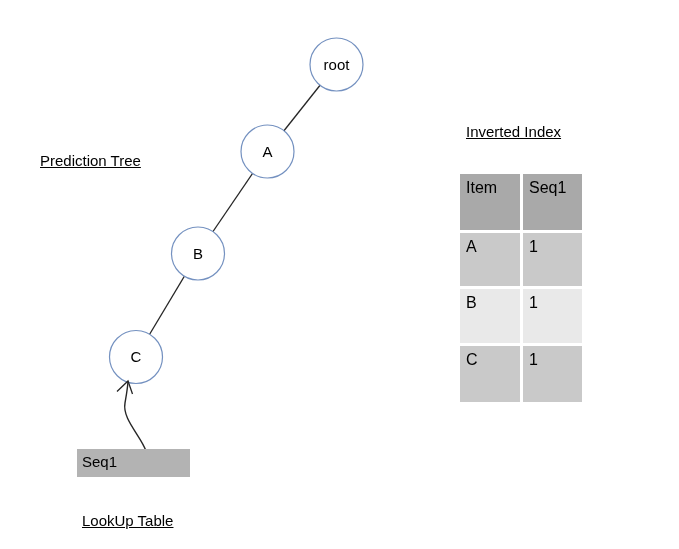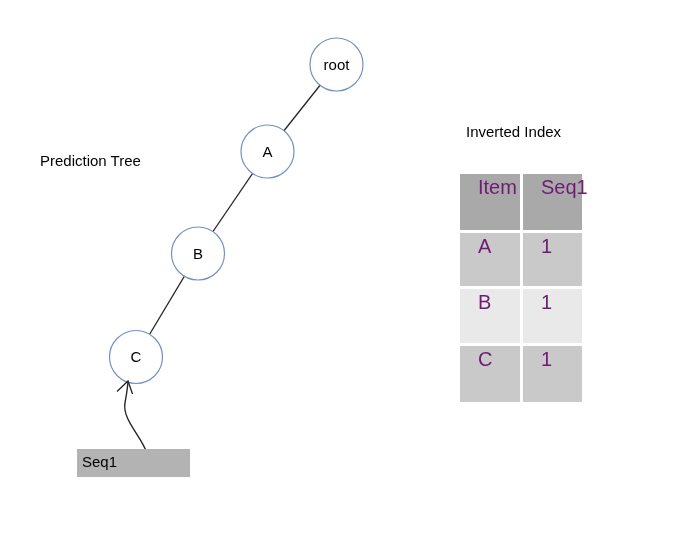--- a/index.html
+++ b/index.html
@@ -14,20 +14,21 @@
     height: 549px;
     background: #ffffff;
     overflow: hidden;
   }
   .floating-label {
     position: absolute;
     font-size: 15px;
     line-height: 18px;
     color: #000000;
     white-space: nowrap;
+    text-decoration: underline;
   }
   .prediction-tree-label { left: 40px; top: 152px; }
   .inverted-index-label  { left: 466px; top: 123px; }
   .lookup-table-label    { left: 82px;  top: 512px; }
 
   svg.tree-svg {
     position: absolute;
     left: 0; top: 0;
     width: 679px; height: 549px;
   }
@@ -75,38 +76,39 @@
     position: absolute;
     left: 460px;
     top: 174px;
     display: grid;
     grid-template-columns: 60px 59px;
     grid-template-rows: 56px 53px 54px 56px;
     gap: 3px;
     background: #ffffff;
   }
   .ii-cell {
-    padding: 4px 0 0 18px;
-    font-size: 20px;
+    padding: 4px 0 0 6px;
+    font-size: 16px;
     line-height: 19px;
-    color: #701a75;
+    color: #000000;
   }
   .ii-header { background: #a9a9a9; }
   .ii-row    { background: #c9c9c9; }
   .ii-row-alt{ background: #e9e9e9; }
 </style>
 </head>
 <body>
 
 <div class="canvas">
 
   <div class="floating-label prediction-tree-label">Prediction Tree</div>
 
   <div class="floating-label inverted-index-label">Inverted Index</div>
 
+  <div class="floating-label lookup-table-label">LookUp Table</div>
 
   <svg class="tree-svg" viewBox="0 0 679 549">
 
     <line class="edge" x1="336.5" y1="64.5" x2="267.5" y2="151.5"></line>
     <line class="edge" x1="267.5" y1="151.5" x2="198" y2="253.5"></line>
     <line class="edge" x1="198" y1="253.5" x2="136" y2="357"></line>
 
     <g>
       <circle class="node-circle" cx="336.5" cy="64.5" r="26.5"></circle>
       <text class="node-label" x="336.5" y="69.5">root</text>

